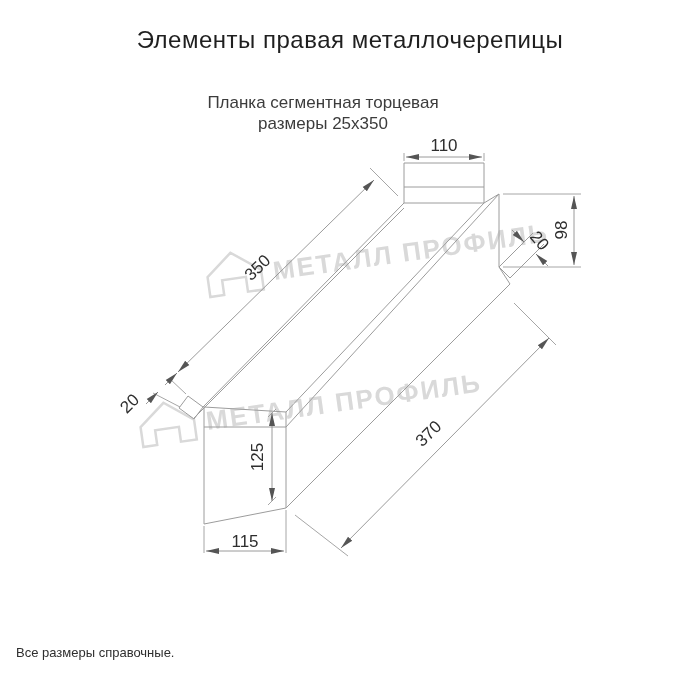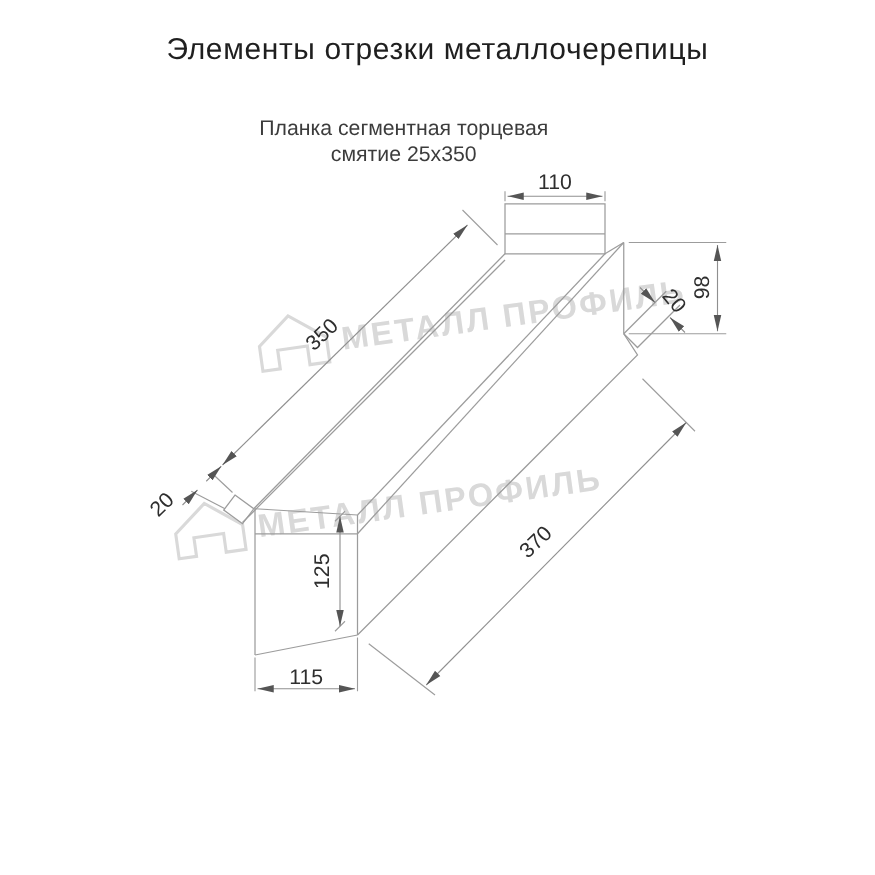--- a/index.html
+++ b/index.html
@@ -33,25 +33,25 @@
   .wm-text{
     font-family:"Liberation Sans", sans-serif;
     font-size:26px;font-weight:bold;letter-spacing:2px;
     fill:var(--watermark,#d9d9d9);
   }
   .wm-logo{stroke:var(--watermark,#d9d9d9);stroke-width:2.5;fill:none;}
 </style>
 </head>
 <body>
 
-<div class="page-title">Элементы отрезки металлочерепицы</div>
+<div class="page-title">Элементы правая металлочерепицы</div>
 
 <div class="subtitle">
   <div>Планка сегментная торцевая</div>
-  <div>смятие 25х350</div>
+  <div>размеры 25х350</div>
 </div>
 
 <svg class="drawing" width="700" height="700" viewBox="0 0 700 700">
   <defs>
     <marker id="arr" orient="auto-start-reverse" markerWidth="14" markerHeight="8" refX="13" refY="4" markerUnits="userSpaceOnUse">
       <path d="M0,1 L13,4 L0,7 Z" fill="#555"></path>
     </marker>
   </defs>
 
   <g transform="translate(200,252) rotate(-8)">
@@ -126,13 +126,14 @@
     <text class="dimtxt" x="539" y="246" transform="rotate(50 539 241)">20</text>
     <text class="dimtxt" x="258" y="273" transform="rotate(-44 258 268)">350</text>
     <text class="dimtxt" x="130" y="409" transform="rotate(-44 130 404)">20</text>
     <text class="dimtxt" x="258" y="462" transform="rotate(-90 258 457)">125</text>
     <text class="dimtxt" x="245" y="547">115</text>
     <text class="dimtxt" x="429" y="439" transform="rotate(-44 429 434)">370</text>
   </g>
 </svg>
 
 <div class="footer">
+  <div>Все размеры справочные.</div>
 </div>
 
 </body></html>

